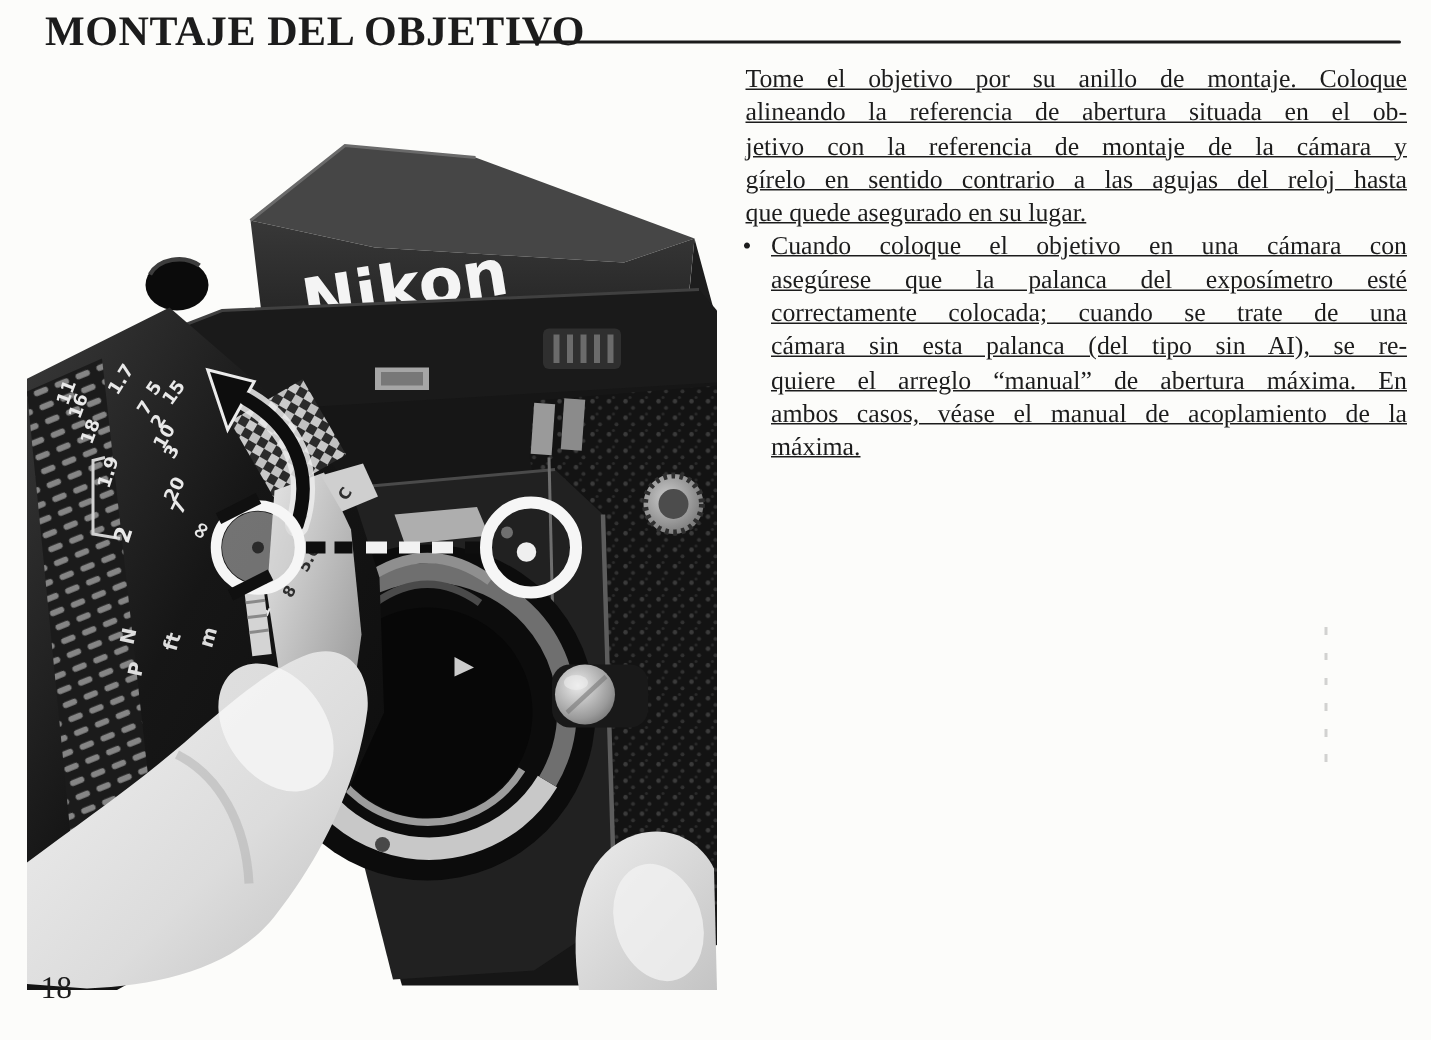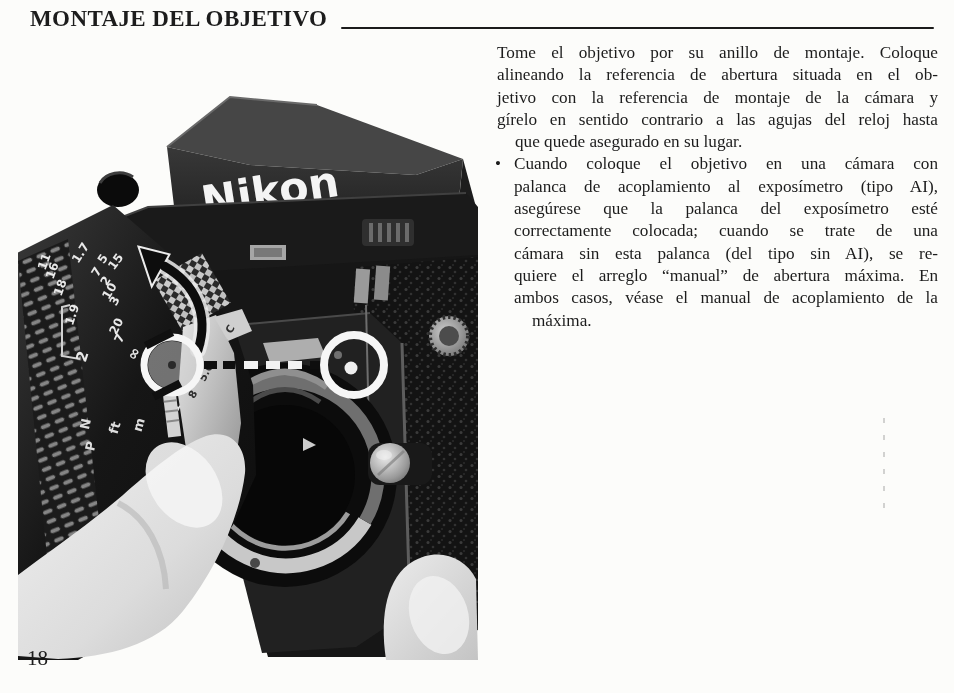--- a/index.html
+++ b/index.html
@@ -3,33 +3,33 @@
 <meta charset="utf-8">
 <style>
   html,body{margin:0;padding:0;}
   body{
     position:relative;width:954px;height:693px;overflow:hidden;
     background:#fcfcfa;color:#1c1c1c;
     font-family:"Liberation Serif","DejaVu Serif",serif;
   }
   .page-title{
     position:absolute;left:30px;top:6px;margin:0;
-    font-size:23px;font-weight:700;letter-spacing:.4px;white-space:nowrap;
+    font-size:28px;font-weight:700;letter-spacing:.4px;white-space:nowrap;
   }
   .title-rule{
     position:absolute;left:341px;top:27px;width:593px;height:2px;
     background:#1b1b1b;border-radius:1px;
   }
   .textcol{
     position:absolute;left:497px;top:42px;width:441px;
-    font-size:17.2px;line-height:22.3px;
+    font-size:17.2px;line-height:22.3px;text-decoration:underline;
   }
   .textcol p{margin:0;}
   .ln{display:block;text-align:justify;text-align-last:justify;text-justify:inter-word;}
-  .ln.last{text-align:left;text-align-last:left;margin-left:18px;}
+  .ln.last{text-align:left;text-align-last:left;}
   .bullet-item{position:relative;padding-left:17px;}
   .bullet-mark{position:absolute;left:-2px;top:0;font-size:17px;}
   .pagenum{position:absolute;left:27px;top:646px;font-size:21px;}
   .photo-figure{position:absolute;left:18px;top:55px;width:460px;height:605px;margin:0;}
   .scan-artifact{
     position:absolute;left:883px;top:418px;width:2px;height:102px;opacity:.32;
     background:repeating-linear-gradient(#777 0 5px,transparent 5px 17px);
   }
   svg text{user-select:none;}
   .scale-num{fill:#e9e9e9;font-family:"DejaVu Sans",sans-serif;font-weight:700;font-size:12px;text-anchor:middle;}
@@ -268,21 +268,20 @@
   <p>
     <span class="ln">Tome el objetivo por su anillo de montaje. Coloque</span>
     <span class="ln">alineando la referencia de abertura situada en el ob-</span>
     <span class="ln">jetivo con la referencia de montaje de la cámara y</span>
     <span class="ln">gírelo en sentido contrario a las agujas del reloj hasta</span>
     <span class="ln last">que quede asegurado en su lugar.</span>
   </p>
   <div class="bullet-item">
     <span class="bullet-mark">•</span>
     <span class="ln">Cuando coloque el objetivo en una cámara con</span>
-    <span class="ln">palanca de acoplamiento al exposímetro (tipo AI),</span>
     <span class="ln">asegúrese que la palanca del exposímetro esté</span>
     <span class="ln">correctamente colocada; cuando se trate de una</span>
     <span class="ln">cámara sin esta palanca (del tipo sin AI), se re-</span>
     <span class="ln">quiere el arreglo “manual” de abertura máxima. En</span>
     <span class="ln">ambos casos, véase el manual de acoplamiento de la</span>
     <span class="ln last">máxima.</span>
   </div>
 </section>
 
 <div class="pagenum">18</div>

